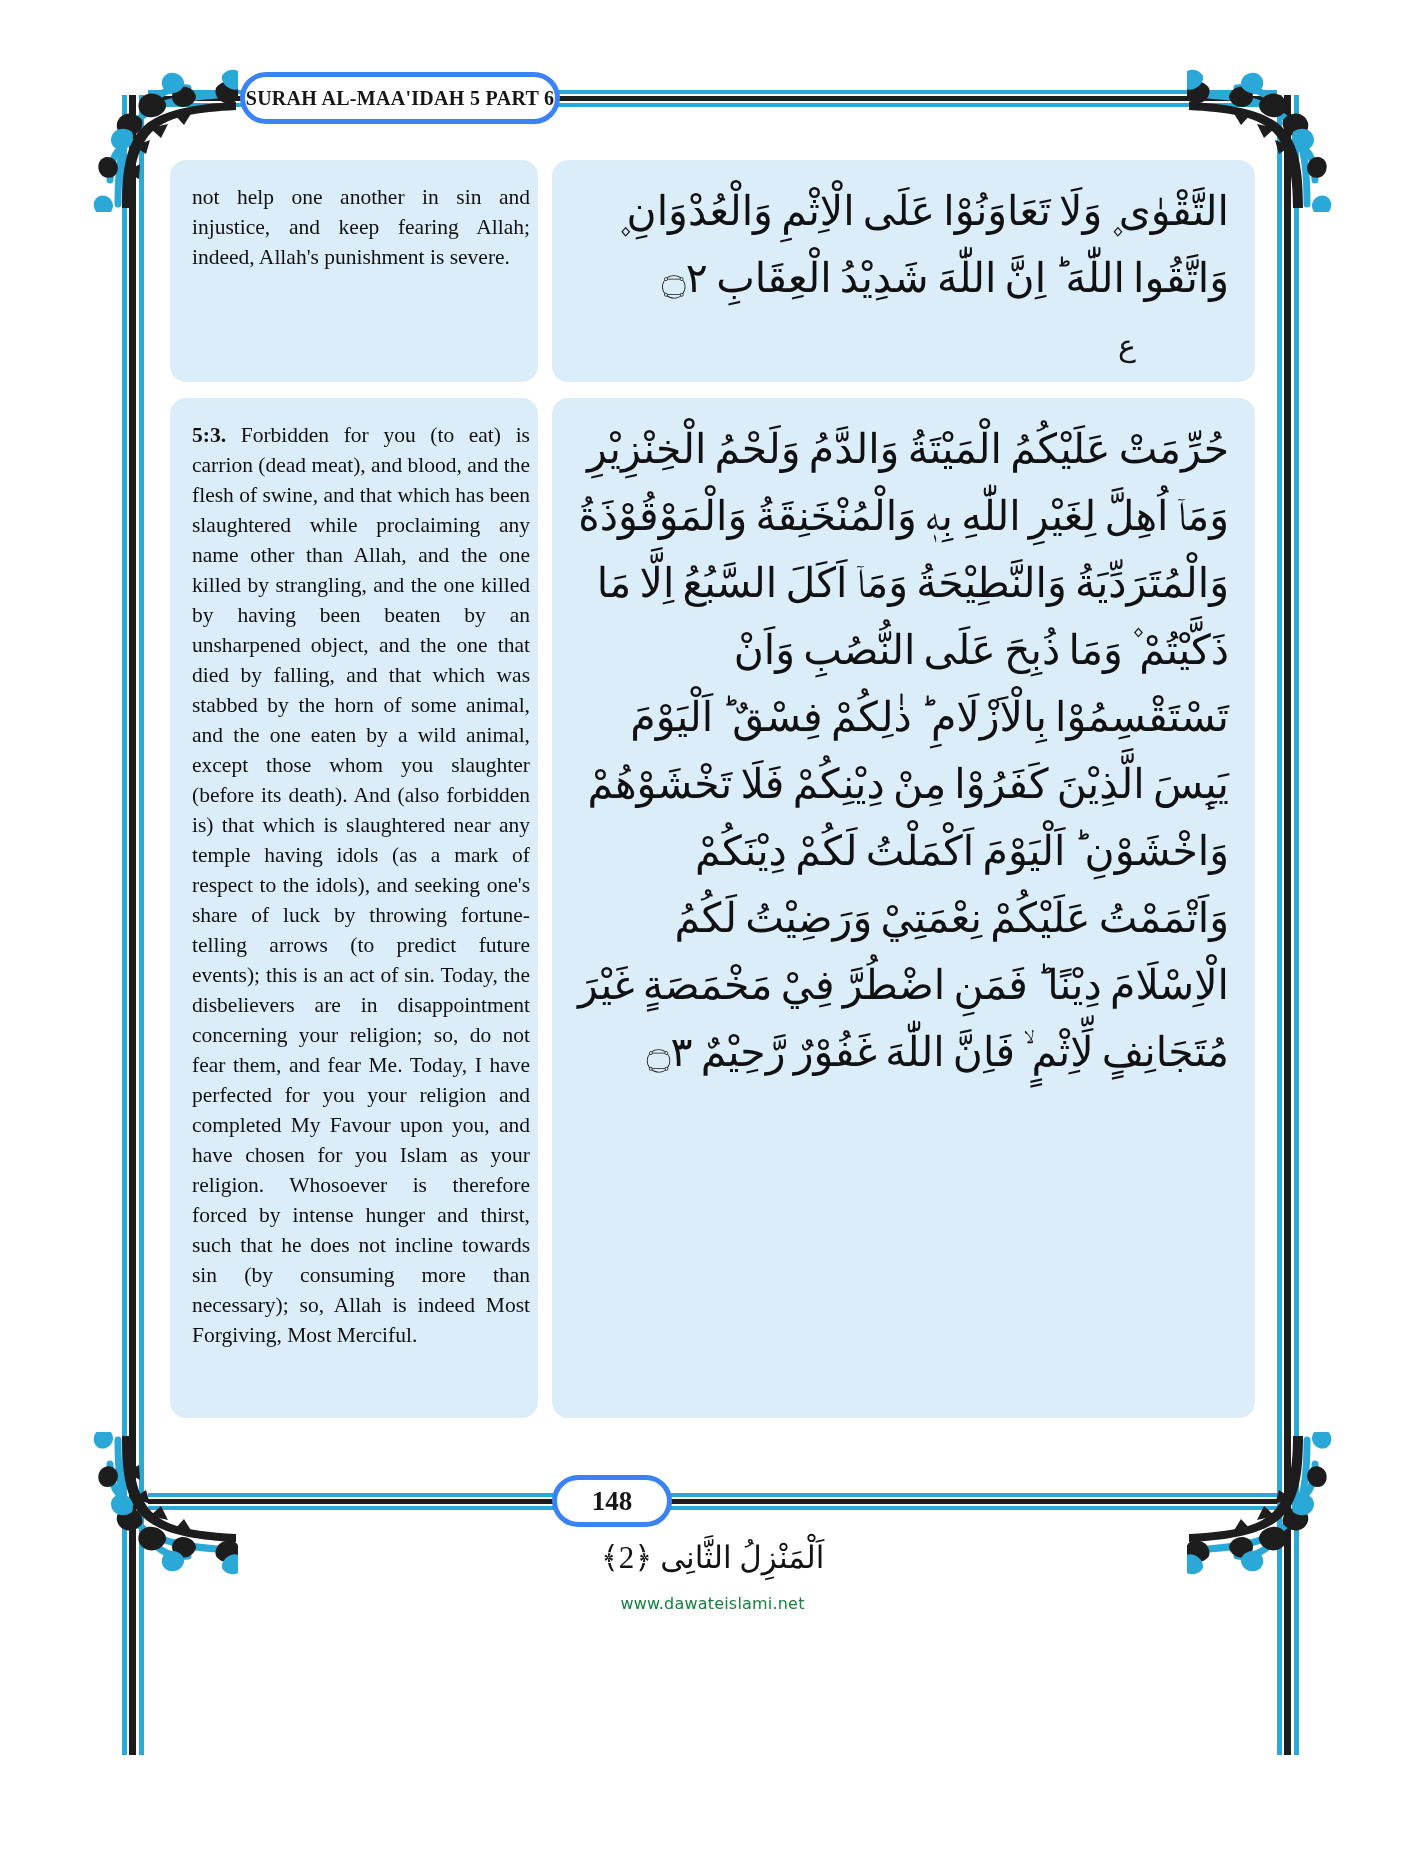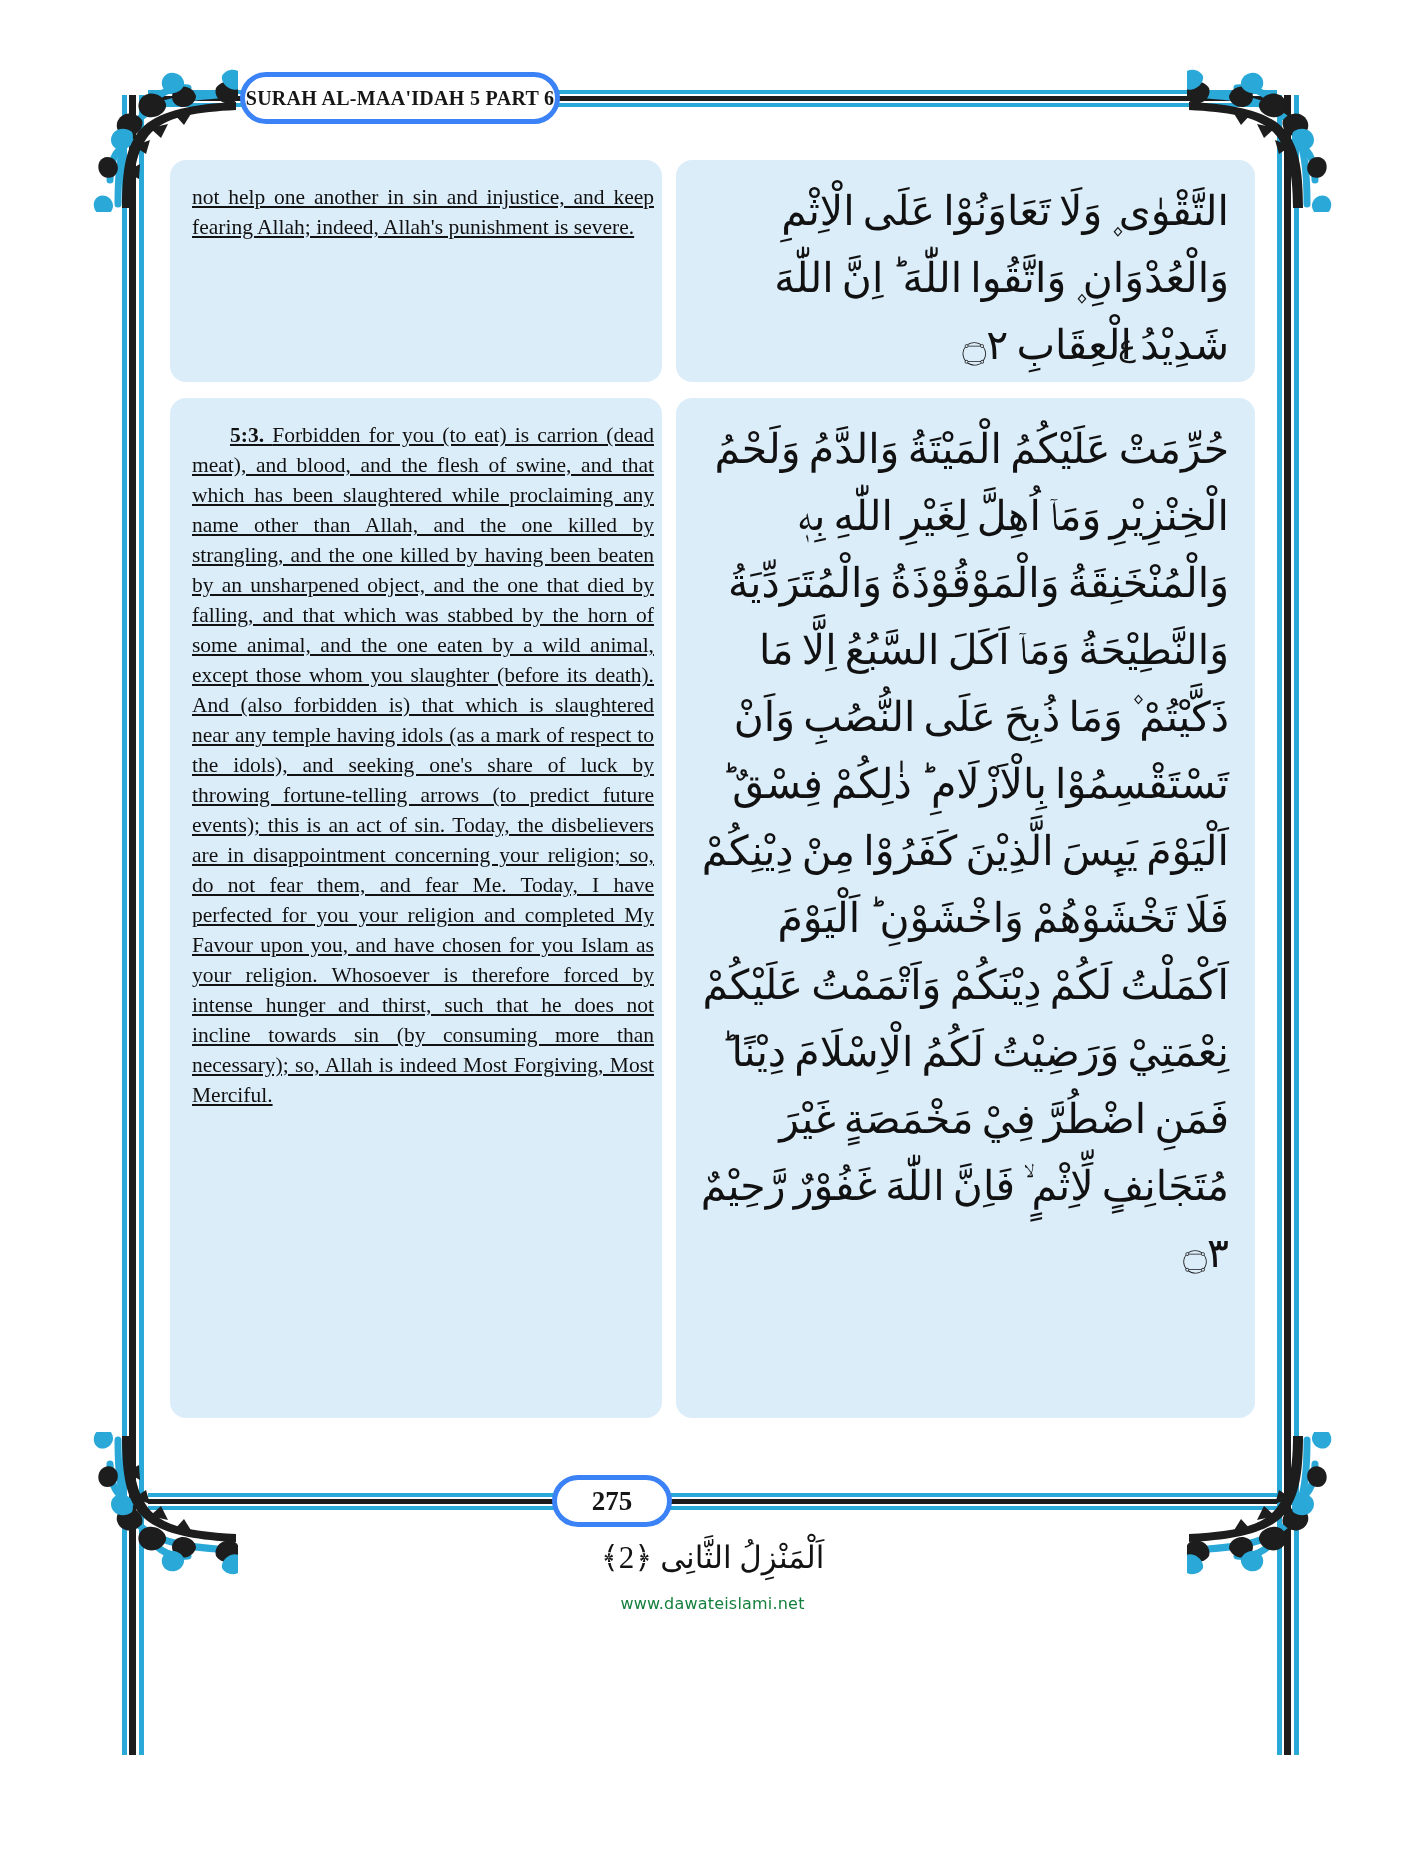--- a/index.html
+++ b/index.html
@@ -81,30 +81,30 @@
     left:170px;right:170px;top:160px;
     display:flex;flex-direction:column;gap:0;
   }
   .verse-row{display:flex;gap:14px;margin-bottom:16px;}
   .cell{
     background:#dcedfa;
     border-radius:16px;
     box-sizing:border-box;
   }
   .cell.en{
-    width:492px;
+    width:368px;
     padding:22px 8px 20px 22px;
     font-family:"Liberation Serif",serif;
     font-size:21.5px;
     line-height:30px;
     color:#111111;
     text-align:justify;
-    -webkit-hyphens:none;hyphens:none;text-decoration:underline;
-  }
-  .cell.en .vnum{font-weight:bold;margin-left:38px;}
+    -webkit-hyphens:none;hyphens:none;
+  }
+  .cell.en .vnum{font-weight:bold;}
   .cell.ar{
     flex:1;
     padding:18px 26px 16px 24px;
     direction:rtl;
     text-align:right;
     font-size:41px;
     line-height:67px;
     color:#111111;
     letter-spacing:-1px;
     word-spacing:-2px;
@@ -295,21 +295,21 @@
       <div class="cell ar">
         <span>حُرِّمَتْ عَلَيْكُمُ الْمَيْتَةُ وَالدَّمُ وَلَحْمُ الْخِنْزِيْرِ وَمَاۤ اُهِلَّ لِغَيْرِ اللّٰهِ بِهٖ وَالْمُنْخَنِقَةُ وَالْمَوْقُوْذَةُ وَالْمُتَرَدِّيَةُ وَالنَّطِيْحَةُ وَمَاۤ اَكَلَ السَّبُعُ اِلَّا مَا ذَكَّيْتُمْ ۫ وَمَا ذُبِحَ عَلَى النُّصُبِ وَاَنْ تَسْتَقْسِمُوْا بِالْاَزْلَامِ ؕ ذٰلِكُمْ فِسْقٌ ؕ اَلْيَوْمَ يَىِٕسَ الَّذِيْنَ كَفَرُوْا مِنْ دِيْنِكُمْ فَلَا تَخْشَوْهُمْ وَاخْشَوْنِ ؕ اَلْيَوْمَ اَكْمَلْتُ لَكُمْ دِيْنَكُمْ وَاَتْمَمْتُ عَلَيْكُمْ نِعْمَتِيْ وَرَضِيْتُ لَكُمُ الْاِسْلَامَ دِيْنًا ؕ فَمَنِ اضْطُرَّ فِيْ مَخْمَصَةٍ غَيْرَ مُتَجَانِفٍ لِّاِثْمٍ ۙ فَاِنَّ اللّٰهَ غَفُوْرٌ رَّحِيْمٌ ۝٣</span>
       </div>
     </div>
 
   </div>
 
   <div id="ruku-mark">ع</div>
 
   <div class="pill" id="page-pill">
-    <span class="ptxt">275</span>
+    <span class="ptxt">148</span>
   </div>
 
   <div id="footer">
     <div id="manzil-line">اَلْمَنْزِلُ الثَّانِی ﴿2﴾</div>
     <div id="site-line">www.dawateislami.net</div>
   </div>
 
 </div>
 
 </body></html>

